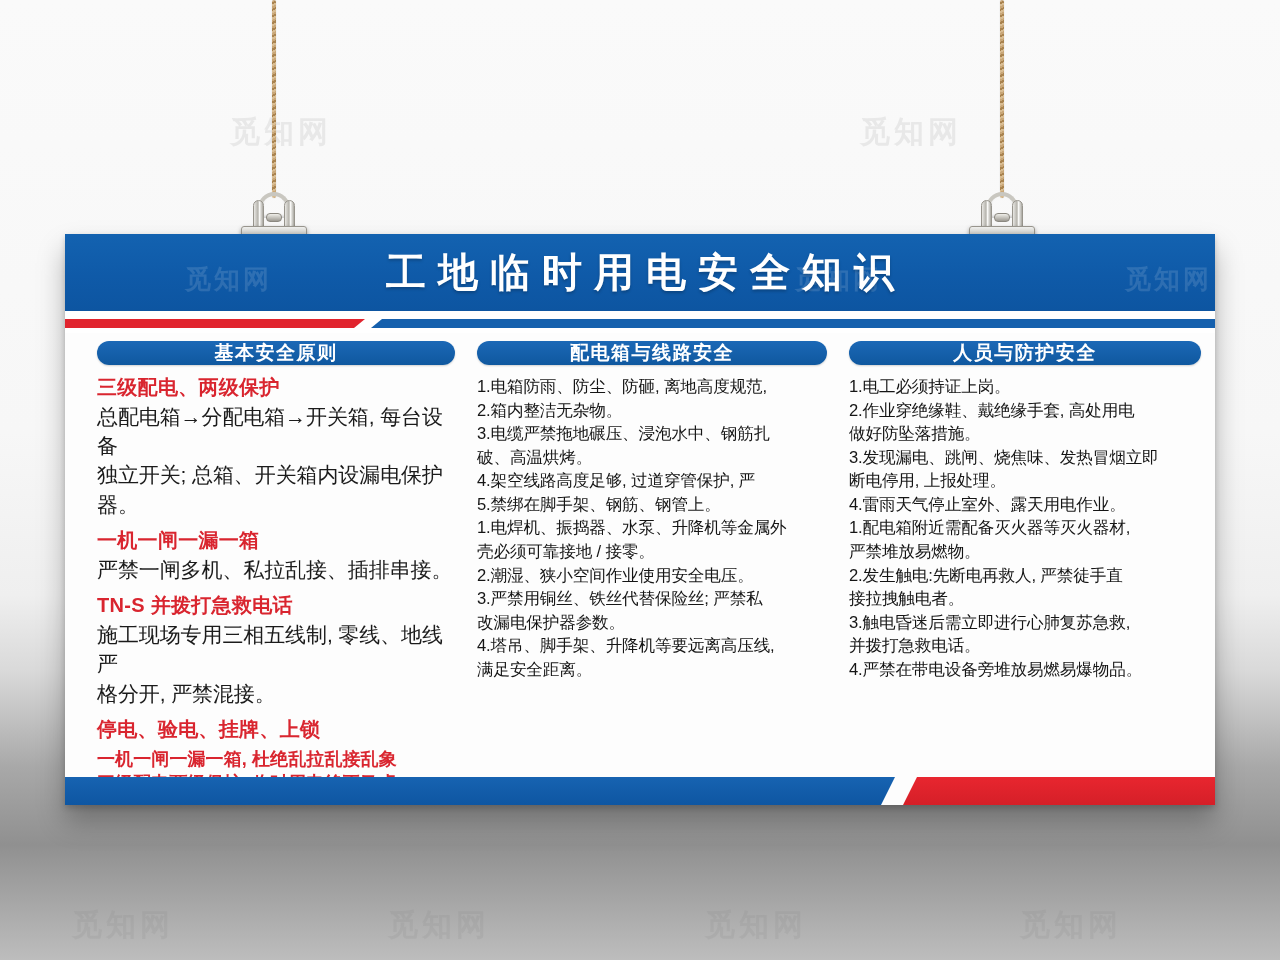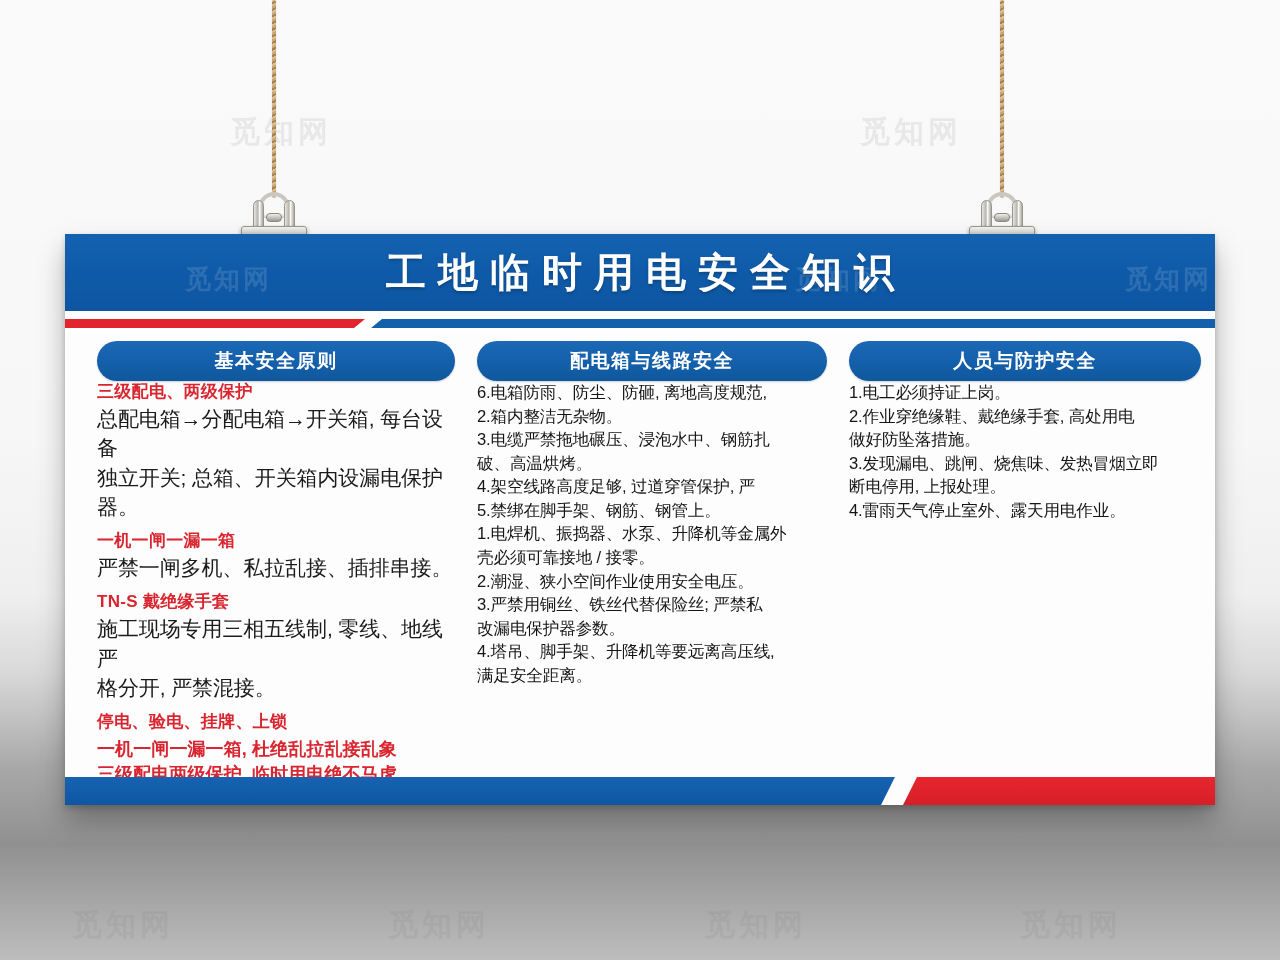--- a/index.html
+++ b/index.html
@@ -122,30 +122,31 @@
   }
   .col { flex:1 1 0; min-width:0; }
   .col.c1 { flex:0 0 358px; }
   .col.c2 { flex:0 0 350px; }
   .col.c3 { flex:0 0 352px; }
 
   .pill {
     background:linear-gradient(180deg,#1b68b6 0%,#0f589f 100%);
     color:#fff;
     border-radius:20px;
-    height:40px;
+    height:24px;
     display:flex; align-items:center; justify-content:center;
     font-size:19px; font-weight:700; letter-spacing:1.5px;
+    margin-bottom:10px;
     box-shadow:0 1px 2px rgba(0,0,0,.18);
   }
   .pill.second { margin-top:14px; }
 
   .sub {
     color:#d9252f;
-    font-size:17px;
+    font-size:20px;
     font-weight:700;
     line-height:1.28;
     margin-bottom:1px;
     letter-spacing:.3px;
   }
   .para {
     color:#1b1b1b;
     font-size:21px;
     line-height:1.40;
     letter-spacing:-.1px;
@@ -239,33 +240,33 @@
     <div class="col c1">
       <div class="pill">基本安全原则</div>
 
       <div class="sub">三级配电、两级保护</div>
       <div class="para">总配电箱→分配电箱→开关箱, 每台设备
 独立开关; 总箱、开关箱内设漏电保护器。</div>
 
       <div class="sub">一机一闸一漏一箱</div>
       <div class="para">严禁一闸多机、私拉乱接、插排串接。</div>
 
-      <div class="sub">TN-S 戴绝缘手套</div>
+      <div class="sub">TN-S 并拨打急救电话</div>
       <div class="para">施工现场专用三相五线制, 零线、地线严
 格分开, 严禁混接。</div>
 
       <div class="sub">停电、验电、挂牌、上锁</div>
 
       <div class="slogan">一机一闸一漏一箱, 杜绝乱拉乱接乱象
 三级配电两级保护, 临时用电绝不马虎</div>
     </div>
 
     <div class="col c2">
       <div class="pill">配电箱与线路安全</div>
-      <div class="list">6.电箱防雨、防尘、防砸, 离地高度规范,
+      <div class="list">1.电箱防雨、防尘、防砸, 离地高度规范,
 2.箱内整洁无杂物。
 3.电缆严禁拖地碾压、浸泡水中、钢筋扎
 破、高温烘烤。
 4.架空线路高度足够, 过道穿管保护, 严
 5.禁绑在脚手架、钢筋、钢管上。</div>
 
       <div class="list">1.电焊机、振捣器、水泵、升降机等金属外
 壳必须可靠接地 / 接零。
 2.潮湿、狭小空间作业使用安全电压。
 3.严禁用铜丝、铁丝代替保险丝; 严禁私
@@ -276,20 +277,27 @@
 
     <div class="col c3">
       <div class="pill">人员与防护安全</div>
       <div class="list">1.电工必须持证上岗。
 2.作业穿绝缘鞋、戴绝缘手套, 高处用电
 做好防坠落措施。
 3.发现漏电、跳闸、烧焦味、发热冒烟立即
 断电停用, 上报处理。
 4.雷雨天气停止室外、露天用电作业。</div>
 
+      <div class="list">1.配电箱附近需配备灭火器等灭火器材,
+严禁堆放易燃物。
+2.发生触电:先断电再救人, 严禁徒手直
+接拉拽触电者。
+3.触电昏迷后需立即进行心肺复苏急救,
+并拨打急救电话。
+4.严禁在带电设备旁堆放易燃易爆物品。</div>
     </div>
 
   </div>
 
   <div class="board-footer">
     <div class="seg blue"></div>
     <div class="seg red"></div>
   </div>
 
 </div>

